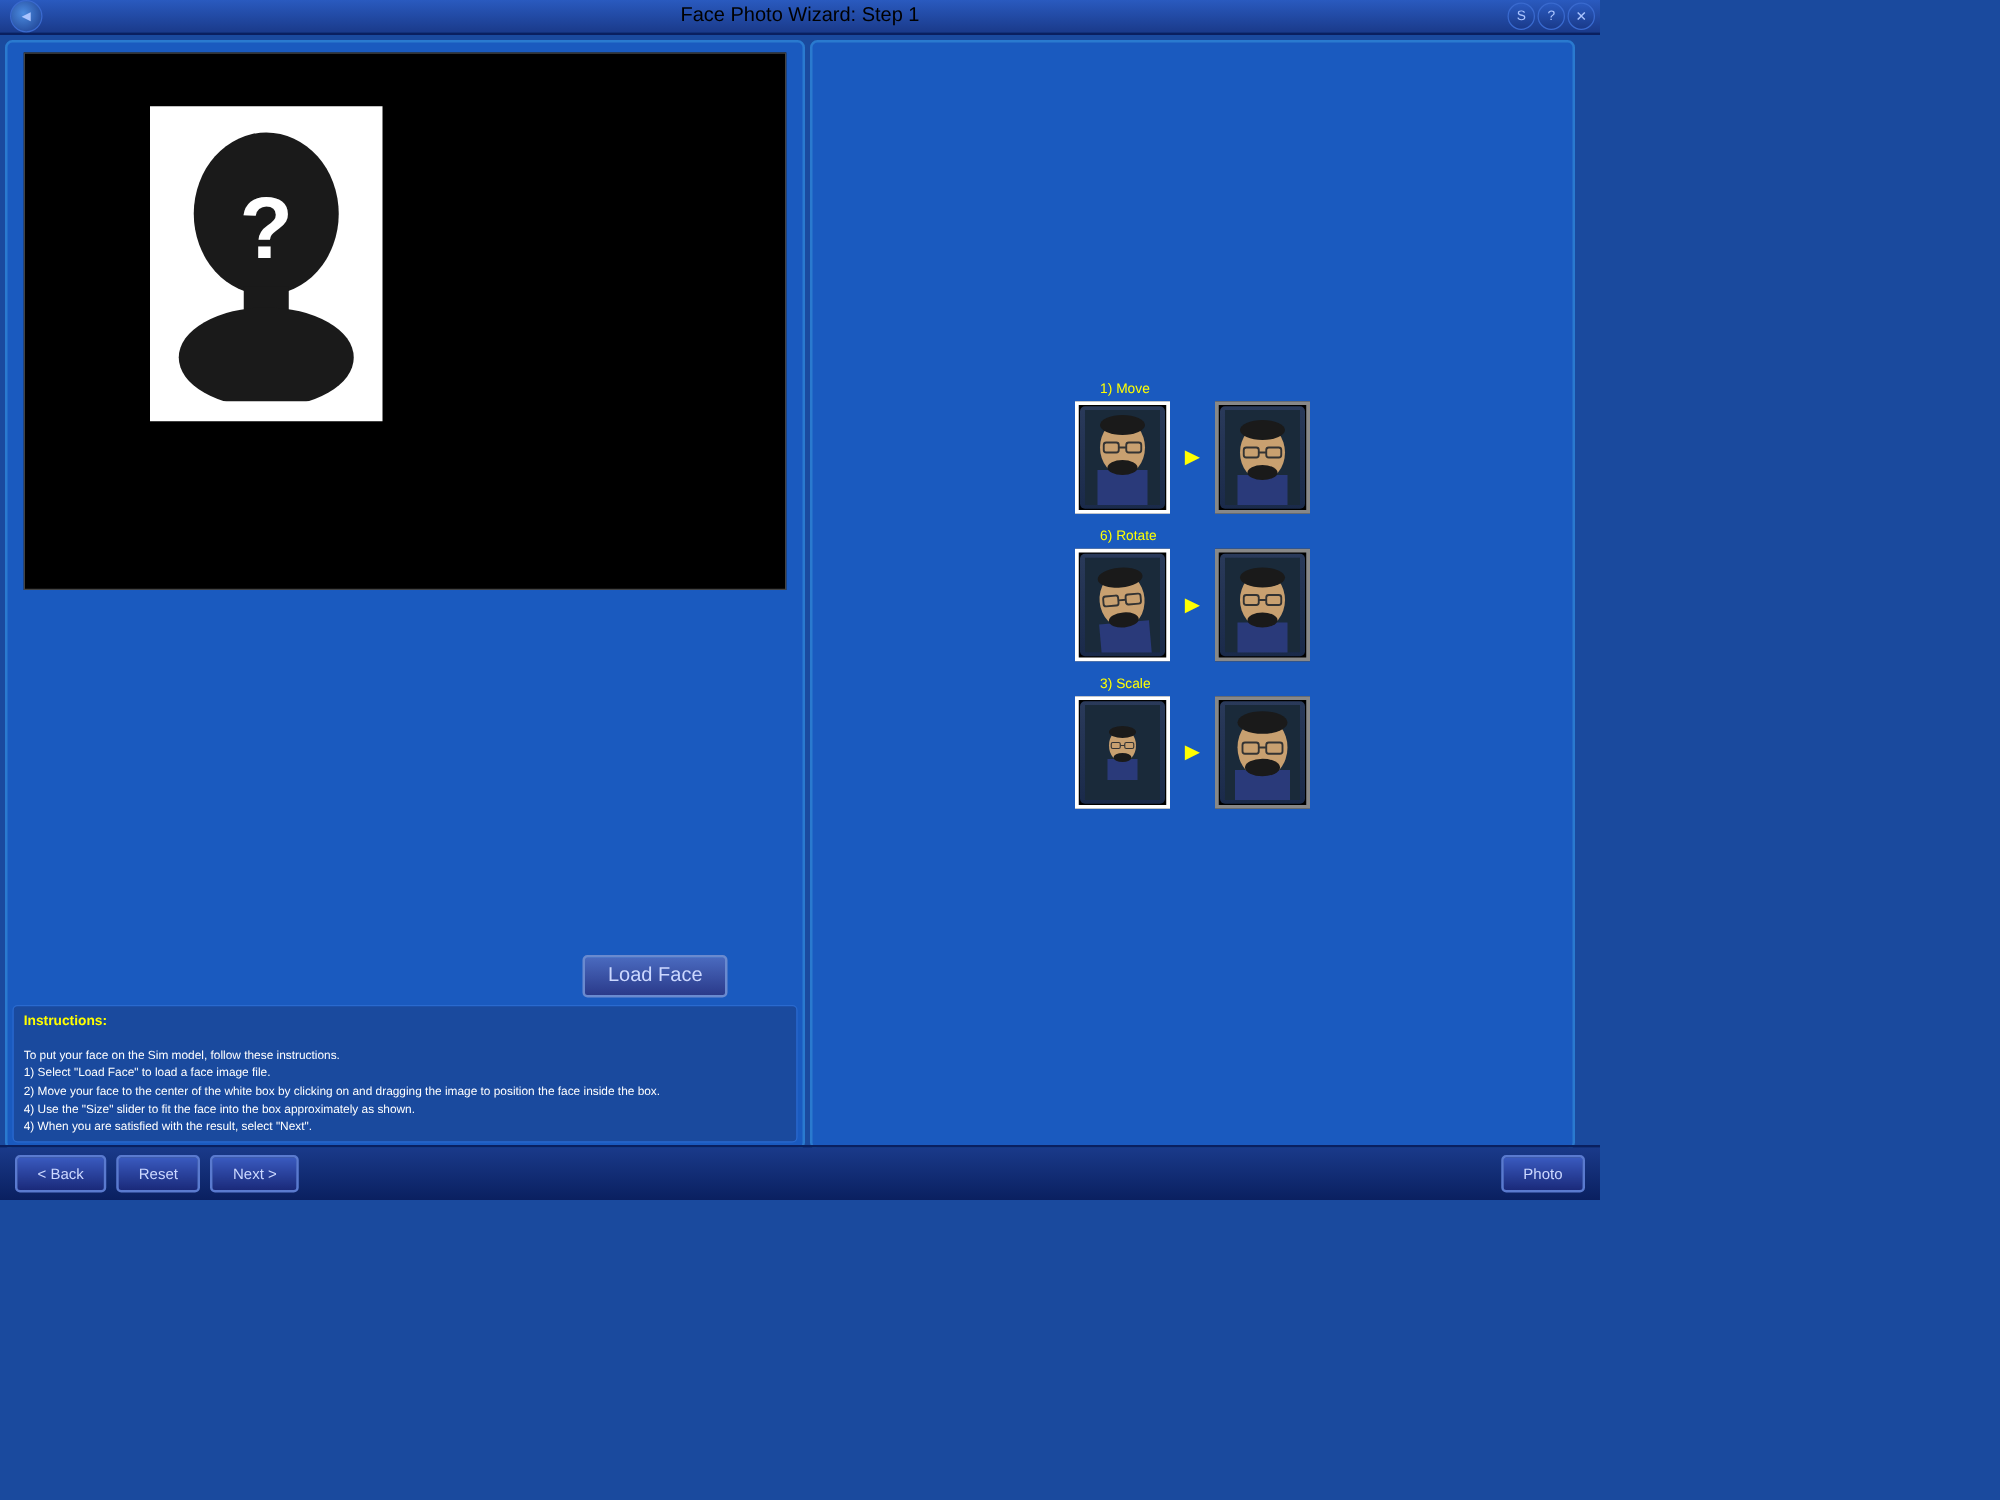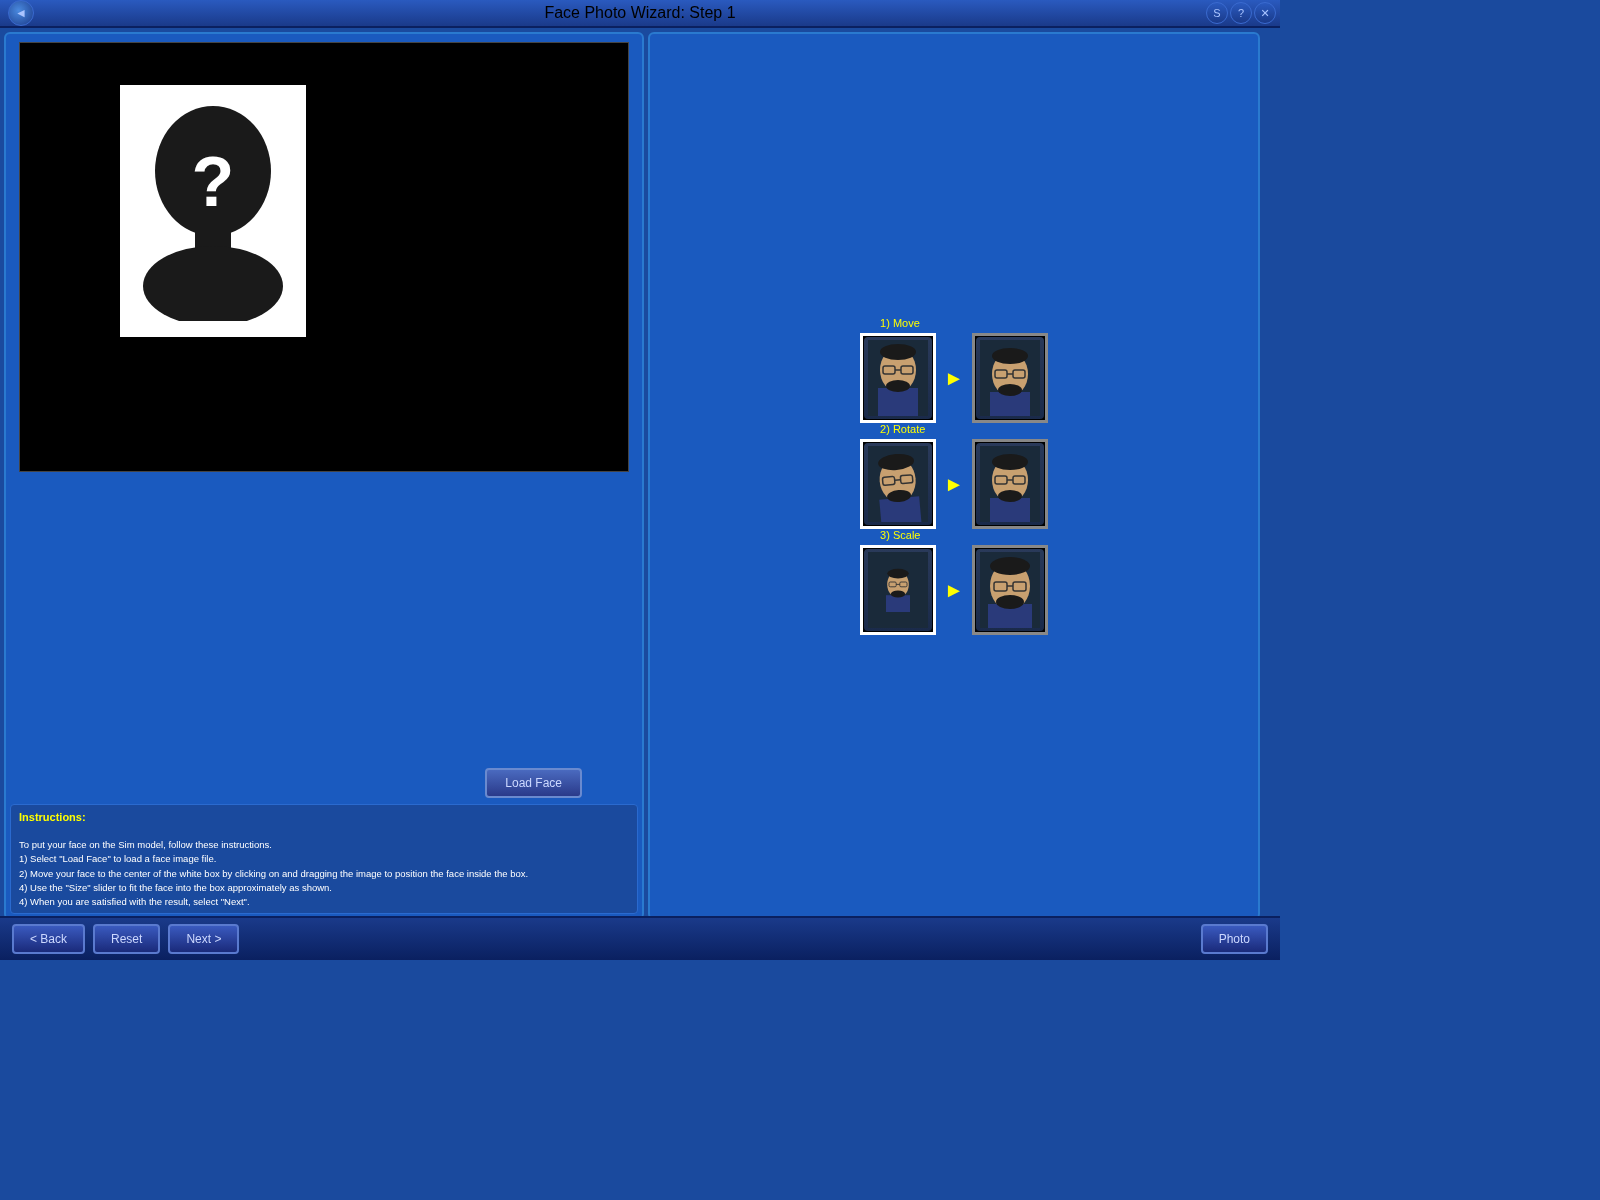--- a/index.html
+++ b/index.html
@@ -141,21 +141,21 @@
     
     #load-face-btn {
       position: absolute;
       bottom: 120px;
       right: 60px;
       padding: 6px 18px;
       background: linear-gradient(to bottom, #4a6abf, #2a3a8a);
       border: 2px solid #6a8acf;
       border-radius: 4px;
       color: #ccd8ff;
-      font-size: 12px;
+      font-size: 16px;
       cursor: pointer;
       text-align: center;
     }
 
     
     #instructions-box {
       position: absolute;
       bottom: 4px;
       left: 4px;
       right: 4px;
@@ -183,21 +183,21 @@
       flex: 1;
       height: 100%;
       background: #1a5abf;
       border: 2px solid #2a7acf;
       border-radius: 6px;
       margin: 4px 20px 4px 0;
       display: flex;
       flex-direction: column;
       align-items: center;
       justify-content: center;
-      gap: 0;
+      gap: 12px;
       padding: 20px;
     }
 
     .step-section {
       display: flex;
       flex-direction: column;
       align-items: center;
       gap: 4px;
     }
     .step-label {
@@ -377,21 +377,21 @@
               <line x1="27" y1="34" x2="33" y2="34" stroke="#333" stroke-width="1.5"></line>
               <ellipse cx="30" cy="16" rx="18" ry="8" fill="#1a1a1a"></ellipse>
               <ellipse cx="30" cy="50" rx="12" ry="6" fill="#1a1a1a"></ellipse>
             </svg>
           </div>
         </div>
       </div>
     </div>
 
     <div class="step-section">
-      <div class="step-label">2) Rotate</div>
+      <div class="step-label">6) Rotate</div>
       <div class="step-images">
         <div class="face-thumb selected">
           <div class="face-portrait">
             <svg width="60" height="76" viewBox="0 0 60 76" xmlns="http://www.w3.org/2000/svg">
               <rect width="60" height="76" fill="#1a2a3a"></rect>
               <g transform="rotate(-5, 30, 38)">
                 <ellipse cx="30" cy="34" rx="18" ry="22" fill="#c8a070"></ellipse>
                 <rect x="10" y="52" width="40" height="28" fill="#2a3a7a"></rect>
                 <rect x="15" y="30" width="12" height="8" rx="2" fill="none" stroke="#333" stroke-width="1.5"></rect>
                 <rect x="33" y="30" width="12" height="8" rx="2" fill="none" stroke="#333" stroke-width="1.5"></rect>

